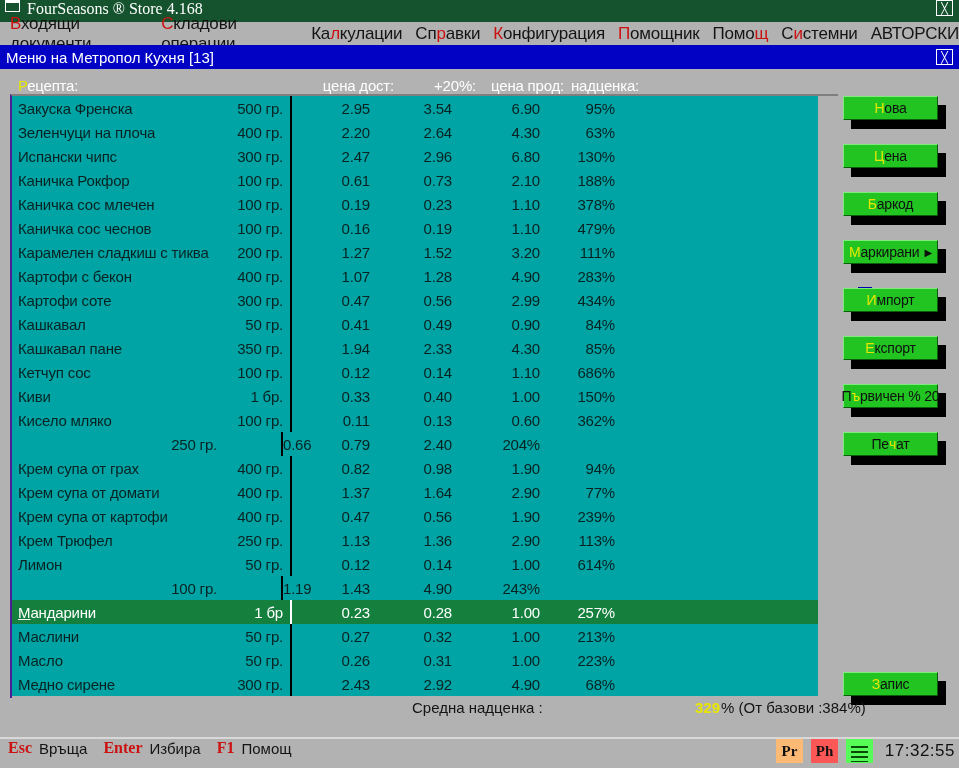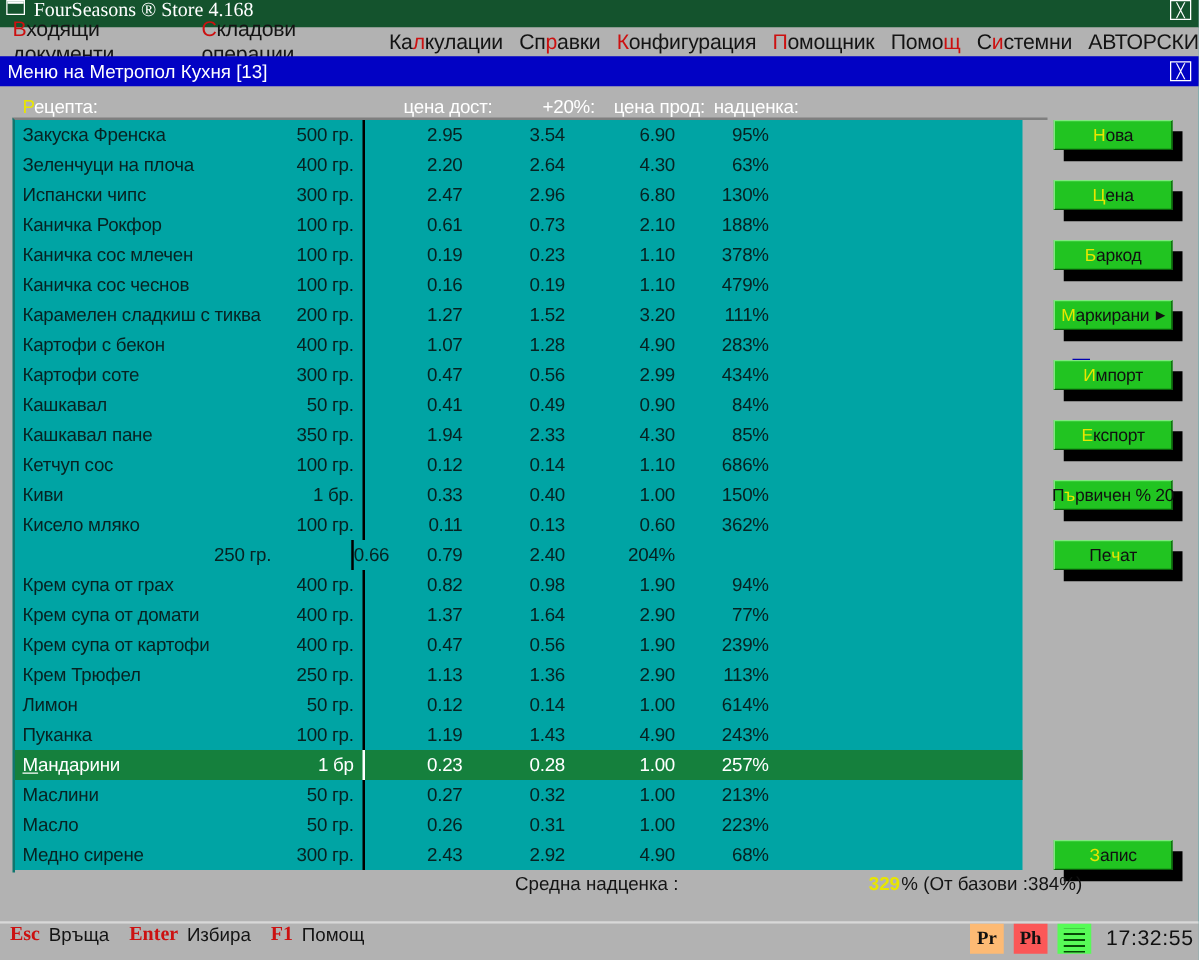--- a/index.html
+++ b/index.html
@@ -48,21 +48,21 @@
   .table-header {
     position:absolute; left:12px; top:75px; width:806px; height:21px;
     color:#fff;
   }
   .table-header .hot { color:#e8e600; }
   .table-header .c-num { transform:translateX(24px); }
   .table-header .c-sep { border-right:none; }
   
   .table-frame {
     position:absolute; left:10px; top:94px; width:828px; height:604px;
-    border-left:2px solid #0f766e; border-top:2px solid #7f7f7f;
+    border-left:2px solid #4c1d95; border-top:2px solid #7f7f7f;
     display:flex;
     gap:20px;
   }
   .table-body { width:806px; height:600px; background:#00a4a4; color:#072222; }
   .t-row { width:806px; }
   .t-row.selected { background:#15803d; color:#fff; }
   .t-row.selected .c-sep { border-right-color:#fff; }
   .t-row.selected .sel-hot { text-decoration:underline; }
   .cyan-strip { width:4px; height:600px; background:#00e4e4; }
   
@@ -356,21 +356,20 @@
         <span class="c-name">Лимон</span>
         <span class="c-num">50 гр.</span>
         <span class="c-sep"></span>
         <span class="c-num">0.12</span>
         <span class="c-num">0.14</span>
         <span class="c-num">1.00</span>
         <span class="c-num">614%</span>
         <span></span>
       </div>
       <div class="grid-row t-row">
-        <span class="c-name">Пуканка</span>
         <span class="c-num">100 гр.</span>
         <span class="c-sep"></span>
         <span class="c-num">1.19</span>
         <span class="c-num">1.43</span>
         <span class="c-num">4.90</span>
         <span class="c-num">243%</span>
         <span></span>
       </div>
       <div class="grid-row t-row selected">
         <span class="c-name"><span class="sel-hot">М</span>андарини</span>

